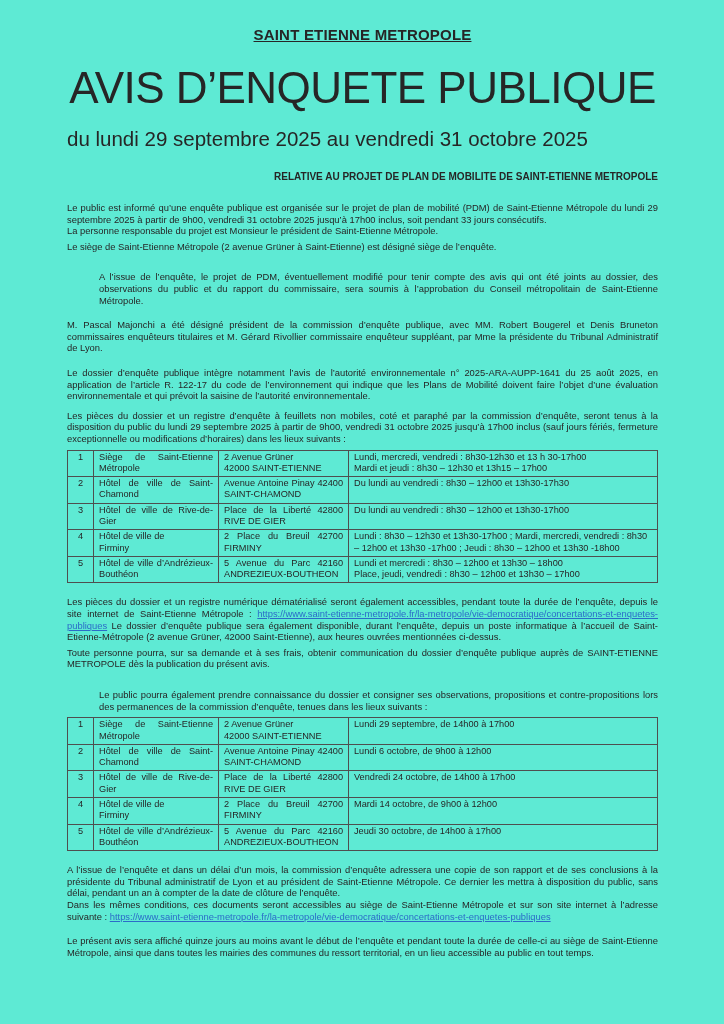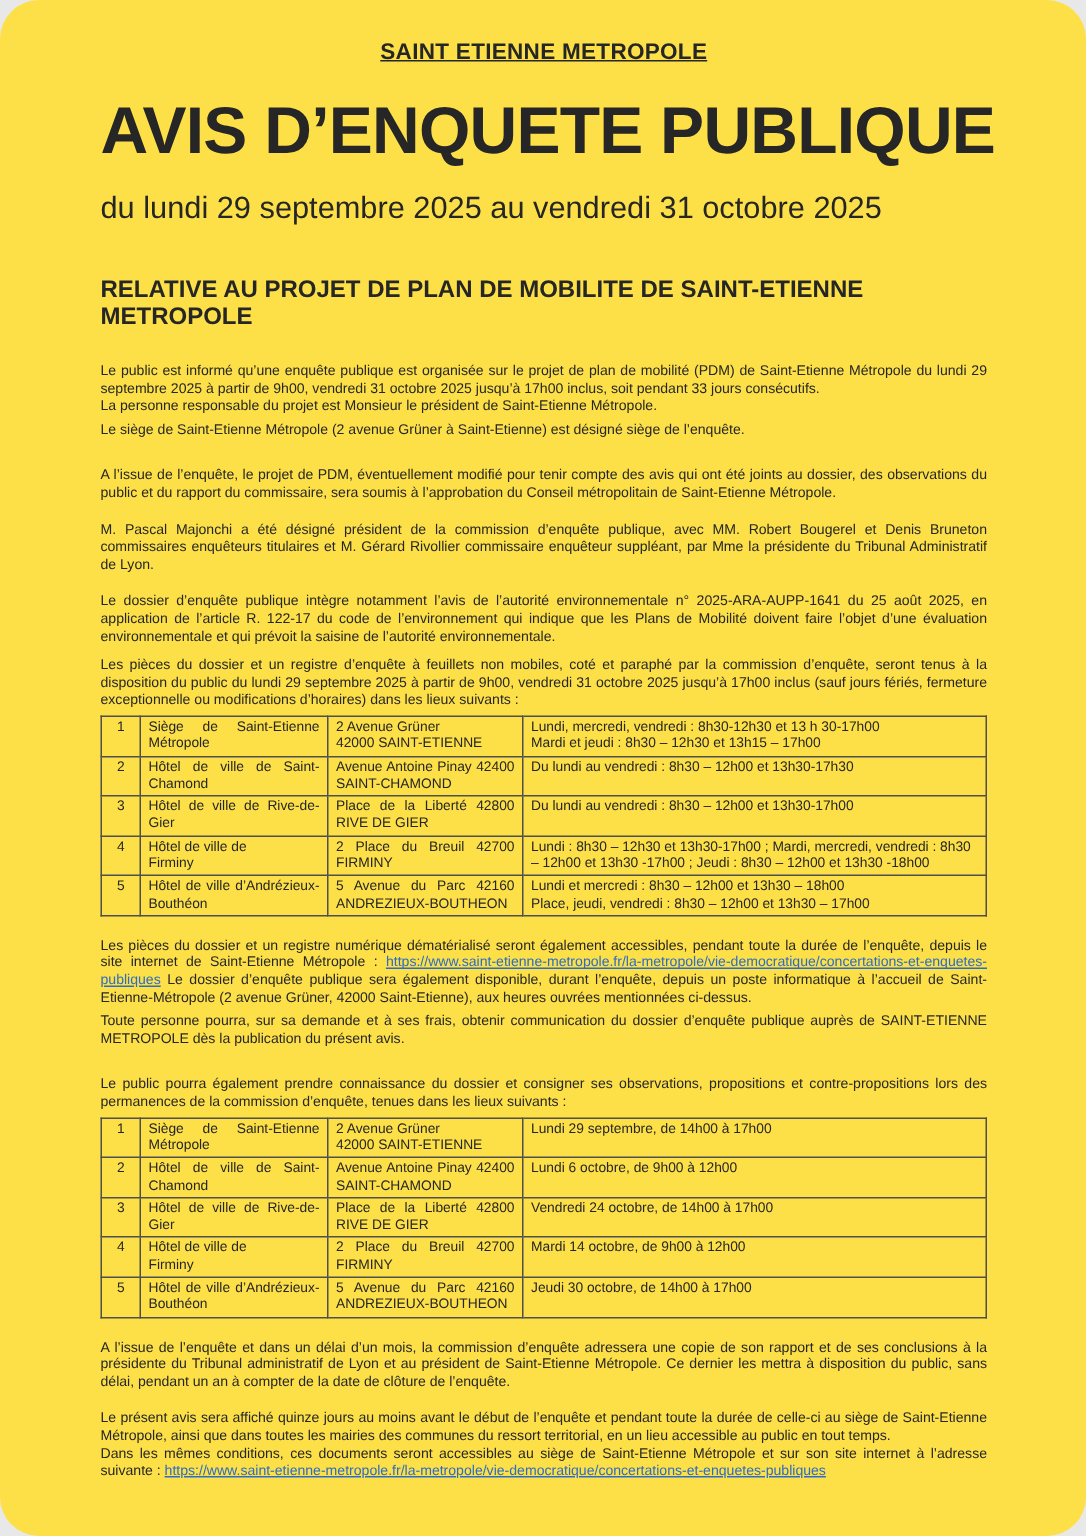--- a/index.html
+++ b/index.html
@@ -1,65 +1,64 @@
 <!DOCTYPE html>
 <html lang="fr"><head>
 <meta charset="utf-8">
 <style>
   html,body{margin:0;padding:0;background:#e8e8e8;}
   .page{
     position:relative;
     width:724px;height:1024px;
     margin:0 auto;
-    background:#fde047;
+    background:#5eead4;
     font-family:"Liberation Sans","DejaVu Sans",sans-serif;
     color:#262626;
     overflow:hidden;
     box-sizing:border-box;
     padding:26px 66px 0 67px;
-    border-radius:26px;
   }
   .org{
     text-align:center;
     font-size:15px;
     font-weight:700;
     text-decoration:underline;
     letter-spacing:.2px;
   }
   .main-title{
     margin:20px 0 14px 0;
     text-align:center;
     font-size:44px;
-    font-weight:700;
+    font-weight:400;
     letter-spacing:-.5px;
     white-space:nowrap;
   }
   .date-range{
     margin-top:12px;
     text-align:left;
     font-size:20.5px;
     font-weight:400;
   }
   .subtitle{
-    margin-top:34px;
-    text-align:left;
-    font-size:16px;
+    margin-top:20px;
+    text-align:right;
+    font-size:10px;
     font-weight:700;
   }
   .body{
     margin-top:20px;
     font-size:9.4px;
     line-height:11.6px;
     text-align:justify;
   }
   .p{margin:0;}
   .mt-xs{margin-top:4px;}
   .mt-sm{margin-top:8px;}
   .mt-md{margin-top:13px;}
-  .mt-lg{margin-top:19px;}
+  .mt-lg{margin-top:19px;margin-left:32px;}
   a.doclink{
     color:#2b6cc8;
     text-decoration:underline;
     overflow-wrap:break-word;
   }
   table.doc{
     width:100%;
     border-collapse:collapse;
     table-layout:fixed;
     margin-top:5px;
@@ -192,18 +191,18 @@
           <td class="num">5</td>
           <td class="name">Hôtel de ville d’Andrézieux-Bouthéon</td>
           <td class="addr">5 Avenue du Parc 42160 ANDREZIEUX-BOUTHEON</td>
           <td class="hours">Jeudi 30 octobre, de 14h00 à 17h00</td>
         </tr>
       </tbody>
     </table>
 
 
     <p class="p mt-md">A l’issue de l’enquête et dans un délai d’un mois, la commission d’enquête adressera une copie de son rapport et de ses conclusions à la présidente du Tribunal administratif de Lyon et au président de Saint-Etienne Métropole. Ce dernier les mettra à disposition du public, sans délai, pendant un an à compter de la date de clôture de l’enquête.</p>
+    <p class="p"><span>Dans les mêmes conditions, ces documents seront accessibles au siège de Saint-Etienne Métropole et sur son site internet à l’adresse suivante : </span><a class="doclink" href="#">https://www.saint-etienne-metropole.fr/la-metropole/vie-democratique/concertations-et-enquetes-publiques</a></p>
+
     <p class="p mt-md">Le présent avis sera affiché quinze jours au moins avant le début de l’enquête et pendant toute la durée de celle-ci au siège de Saint-Etienne Métropole, ainsi que dans toutes les mairies des communes du ressort territorial, en un lieu accessible au public en tout temps.</p>
-
-    <p class="p"><span>Dans les mêmes conditions, ces documents seront accessibles au siège de Saint-Etienne Métropole et sur son site internet à l’adresse suivante : </span><a class="doclink" href="#">https://www.saint-etienne-metropole.fr/la-metropole/vie-democratique/concertations-et-enquetes-publiques</a></p>
 
   </div>
 </div>
 
 </body></html>

